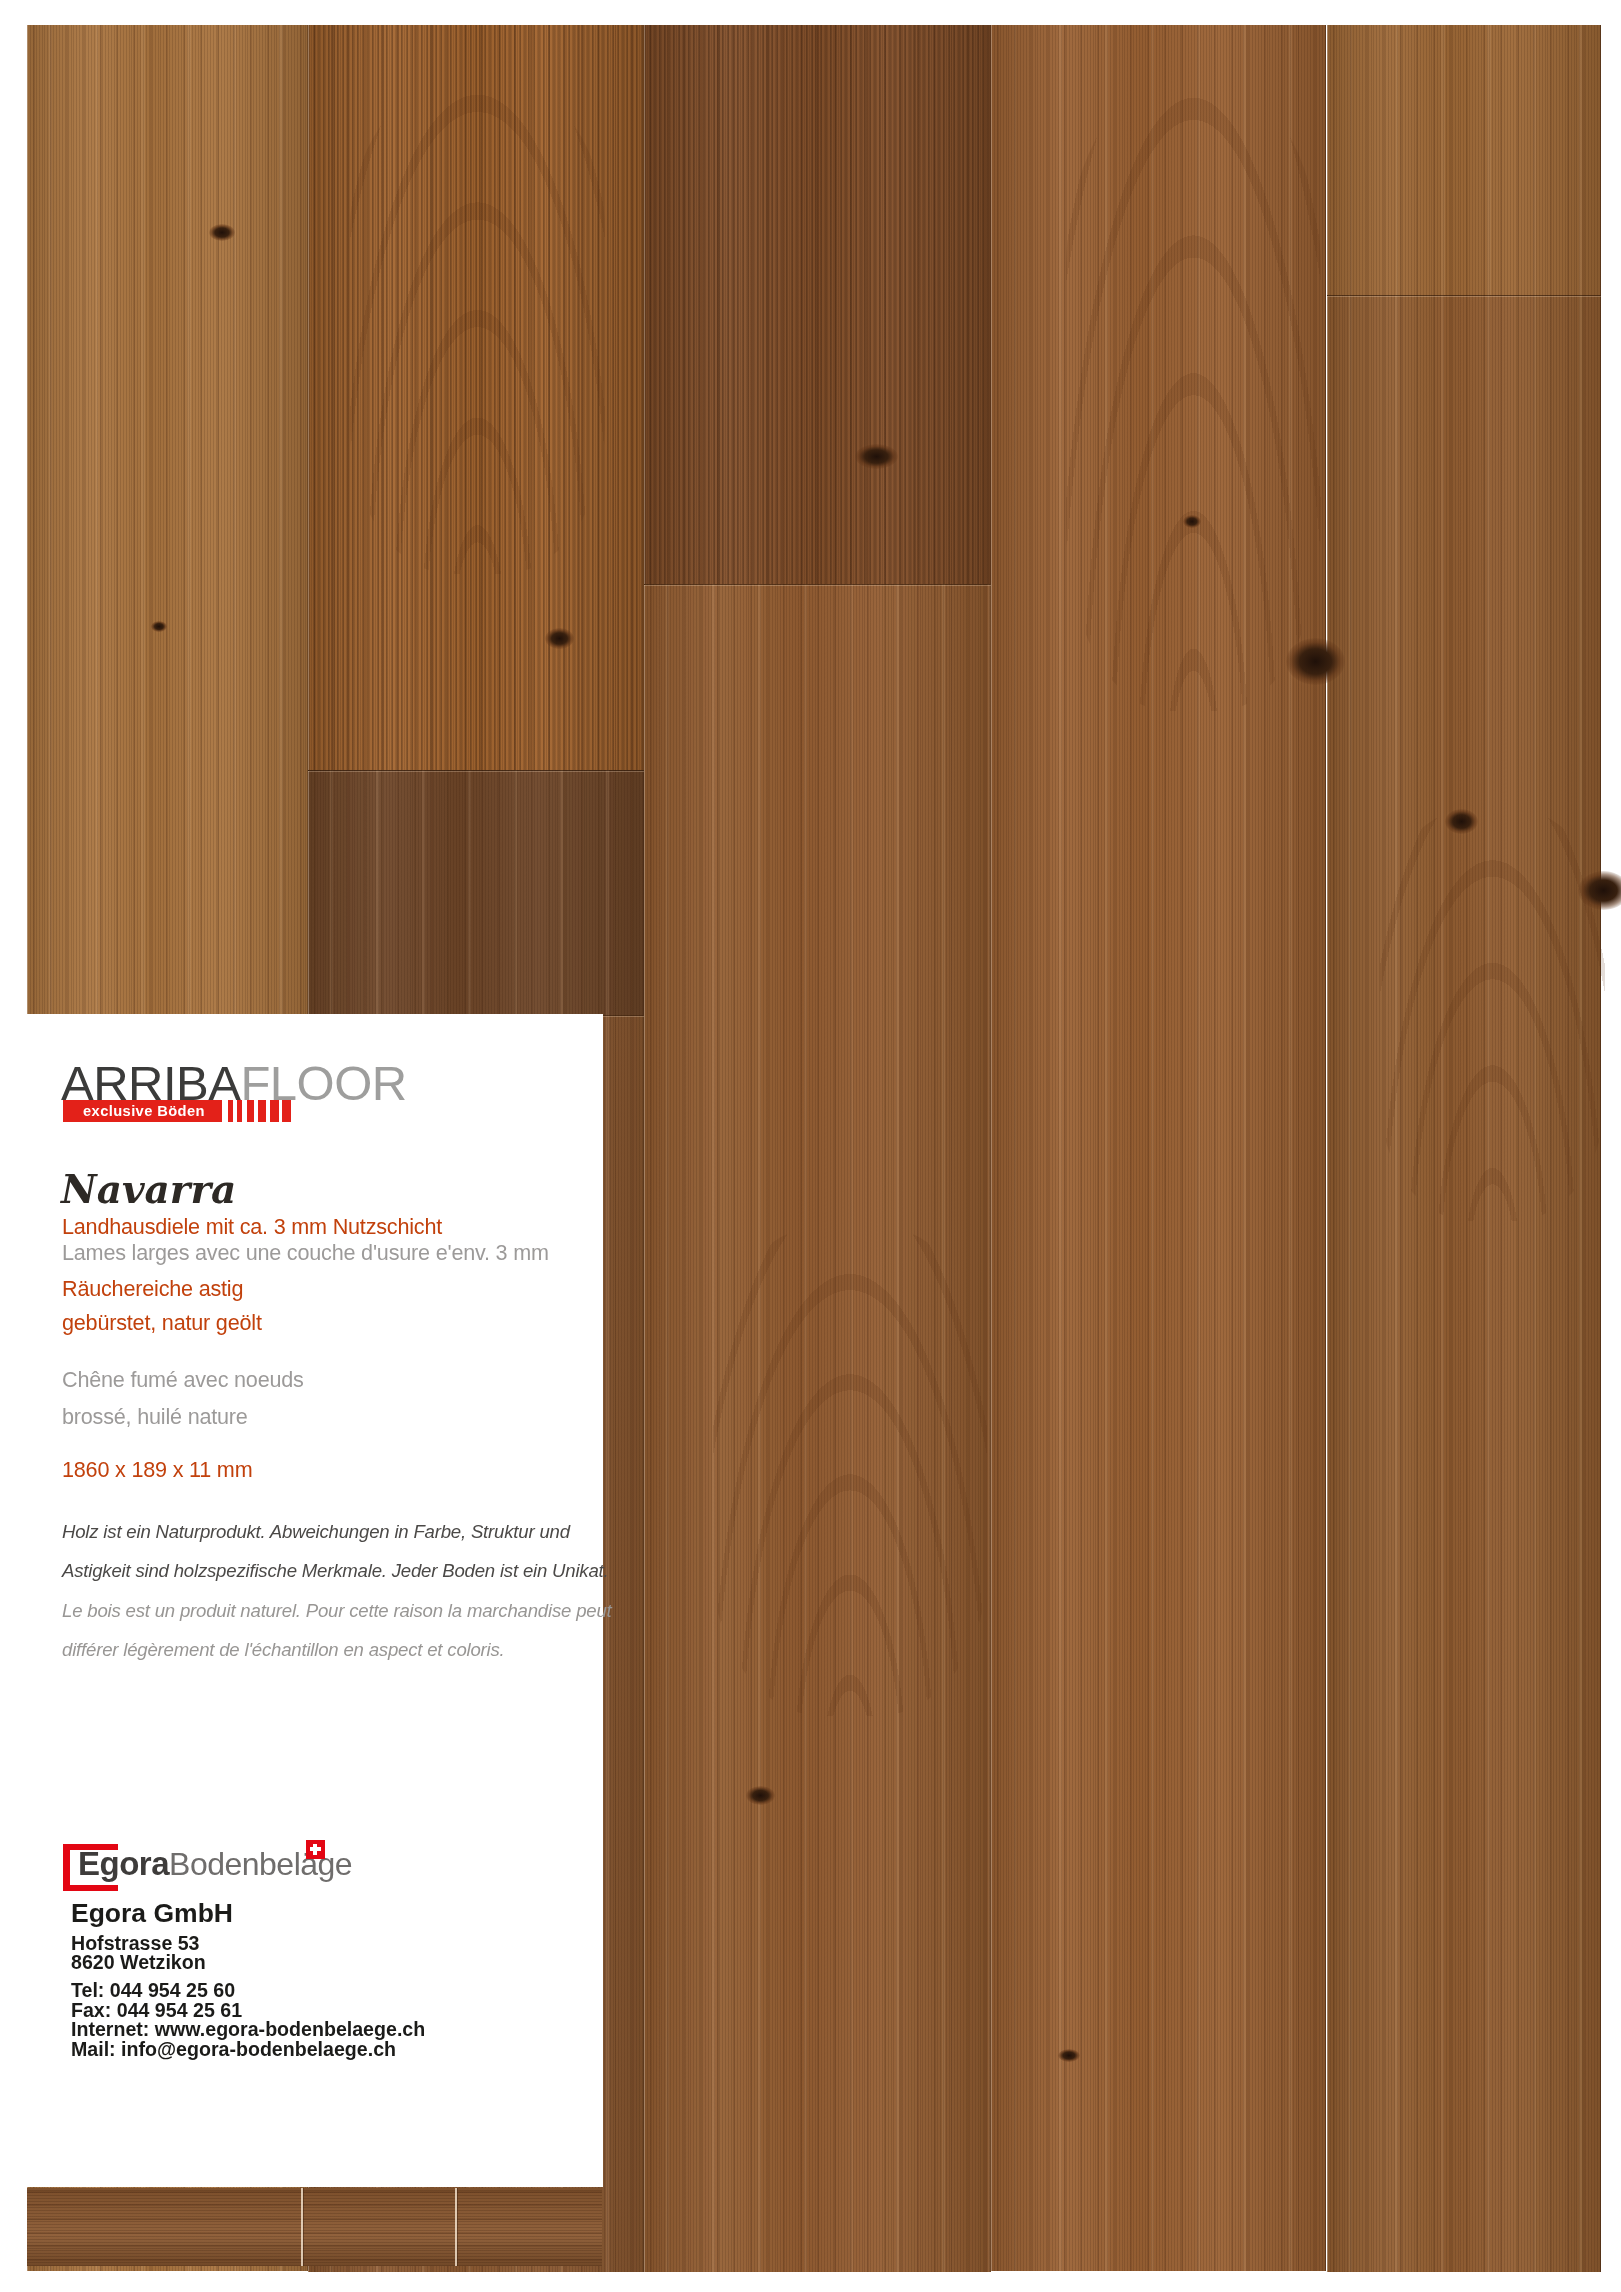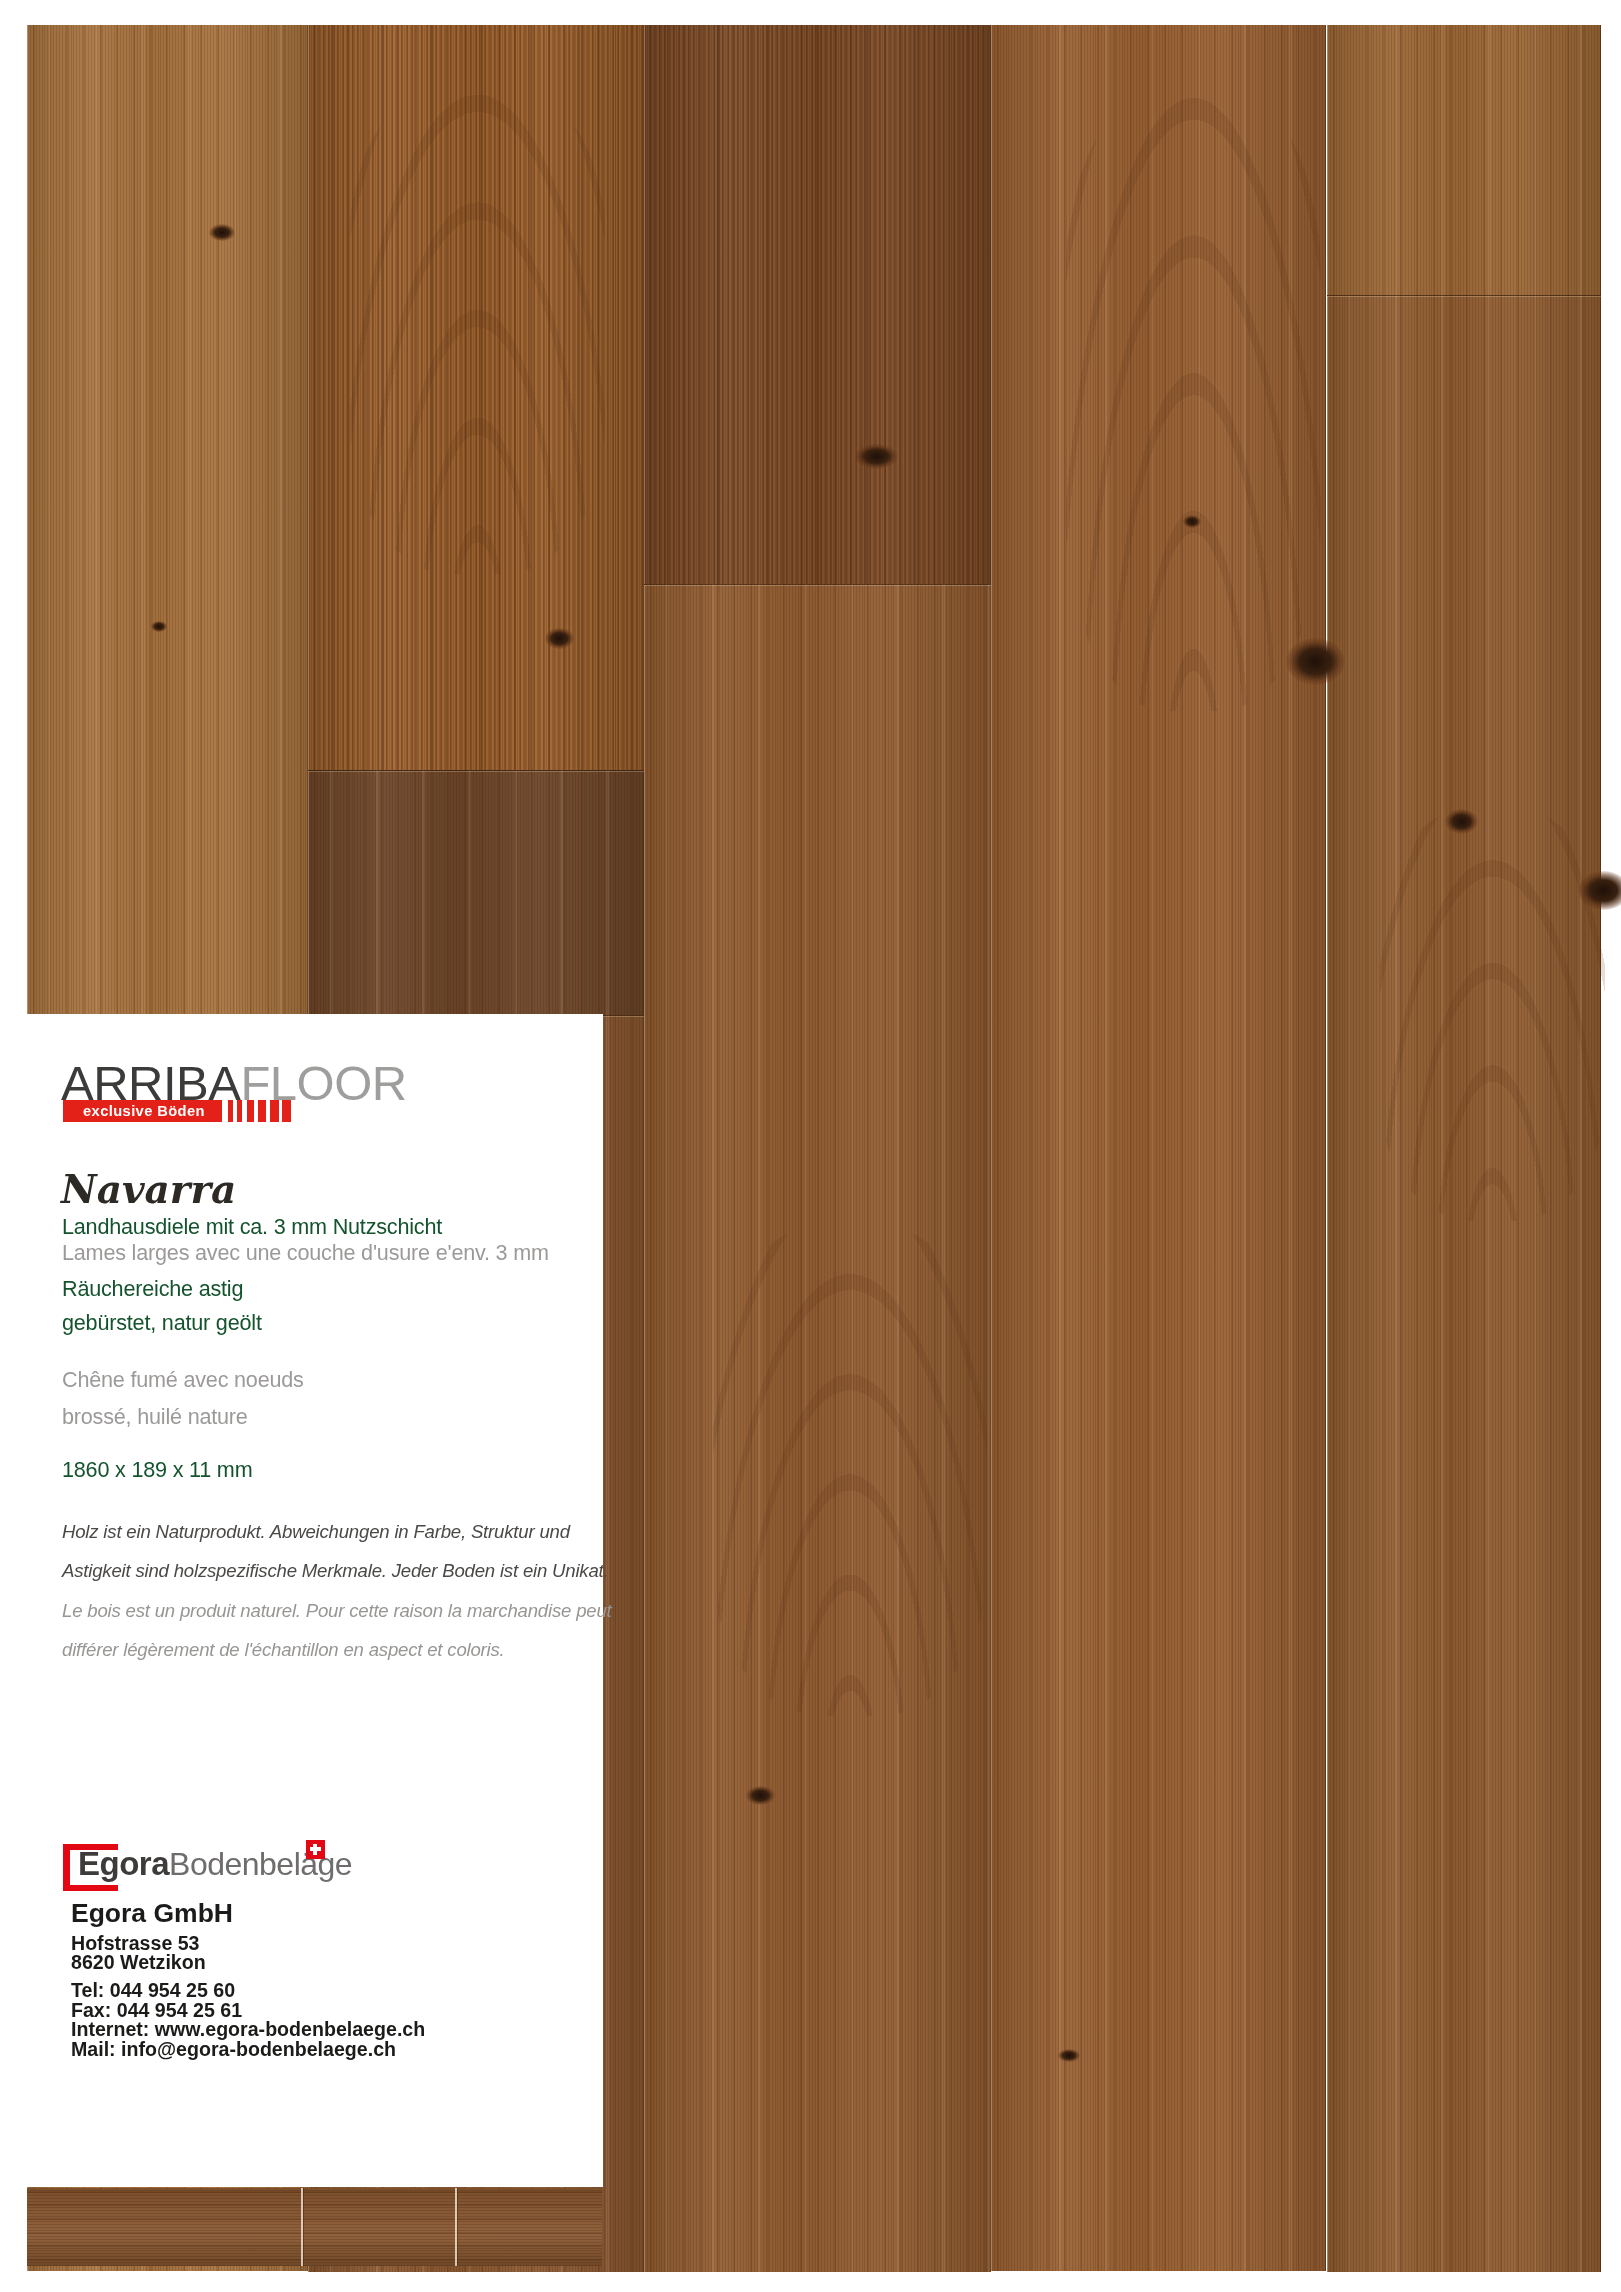--- a/index.html
+++ b/index.html
@@ -45,21 +45,21 @@
   .af-tagbar span{color:#ffffff;font-size:14.7px;font-weight:700;padding-left:20px;letter-spacing:0.4px;}
   .af-bars{position:absolute;left:228px;top:1100px;height:21.6px;display:flex;}
   .af-bars i{display:block;height:21.6px;background:#e32119;margin-right:3.9px;}
   .af-bars i:nth-child(1){width:4.9px;} .af-bars i:nth-child(2){width:4.9px;margin-right:4.9px;}
   .af-bars i:nth-child(3){width:7.8px;} .af-bars i:nth-child(4){width:7.8px;}
   .af-bars i:nth-child(5){width:8.8px;margin-right:2.9px;} .af-bars i:nth-child(6){width:9.8px;margin-right:0;}
 
   
   .ptitle{position:absolute;left:61px;top:1166px;font-family:"DejaVu Serif",serif;
     font-style:italic;font-weight:700;font-size:39px;color:#2d2925;text-align:center;}
-  .t-dark{color:#14532d;} .t-gray{color:#9c9a99;}
+  .t-dark{color:#c2410c;} .t-gray{color:#9c9a99;}
   .tline{position:absolute;left:62px;font-size:21.6px;letter-spacing:-0.2px;font-weight:400;white-space:nowrap;}
   .note{position:absolute;left:62px;font-size:18.6px;font-style:italic;letter-spacing:-0.2px;white-space:nowrap;}
   .note-de{color:#4b4947;} .note-fr{color:#989694;}
 
   
   .eg-bracket{position:absolute;left:63px;top:1844px;width:55px;height:47px;}
   .eg-bracket::before{content:"";position:absolute;left:0;top:0;width:6.9px;height:47px;background:#e30613;}
   .eg-bracket::after{content:"";position:absolute;left:0;top:0;width:55px;height:5.9px;background:#e30613;
     box-shadow:0 41px 0 #e30613;}
   .eg-word{position:absolute;left:78px;top:1847px;font-size:33px;line-height:1;white-space:nowrap;}

